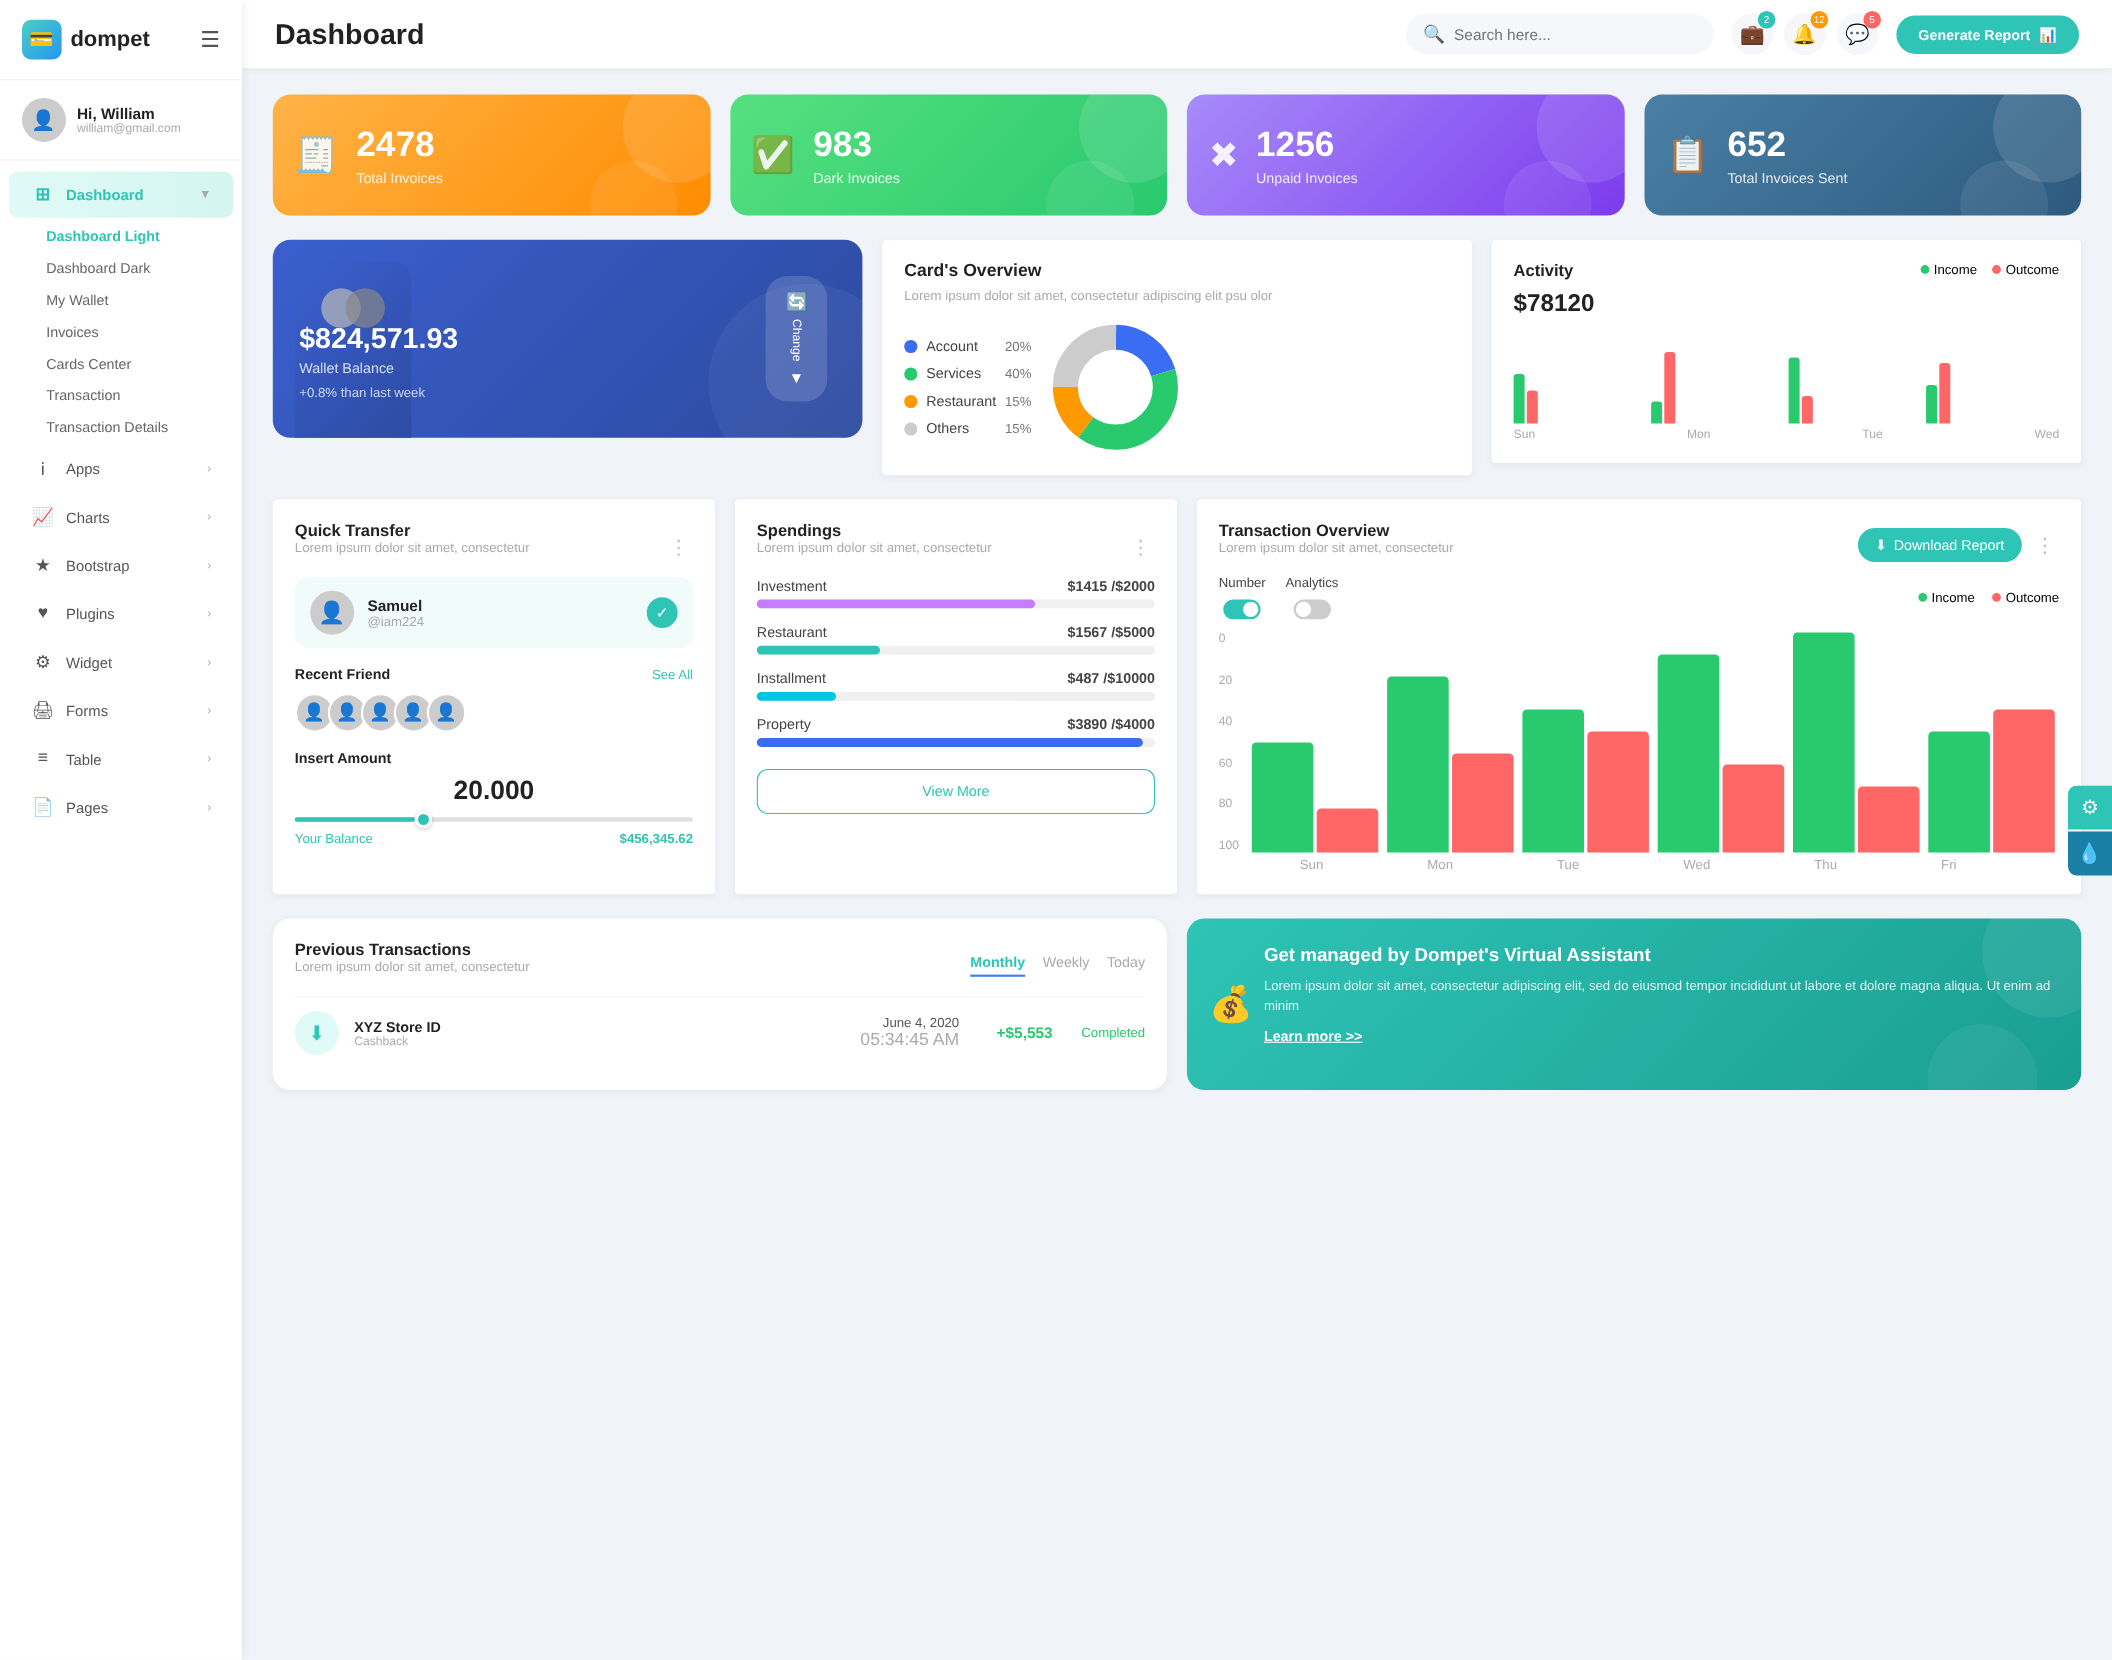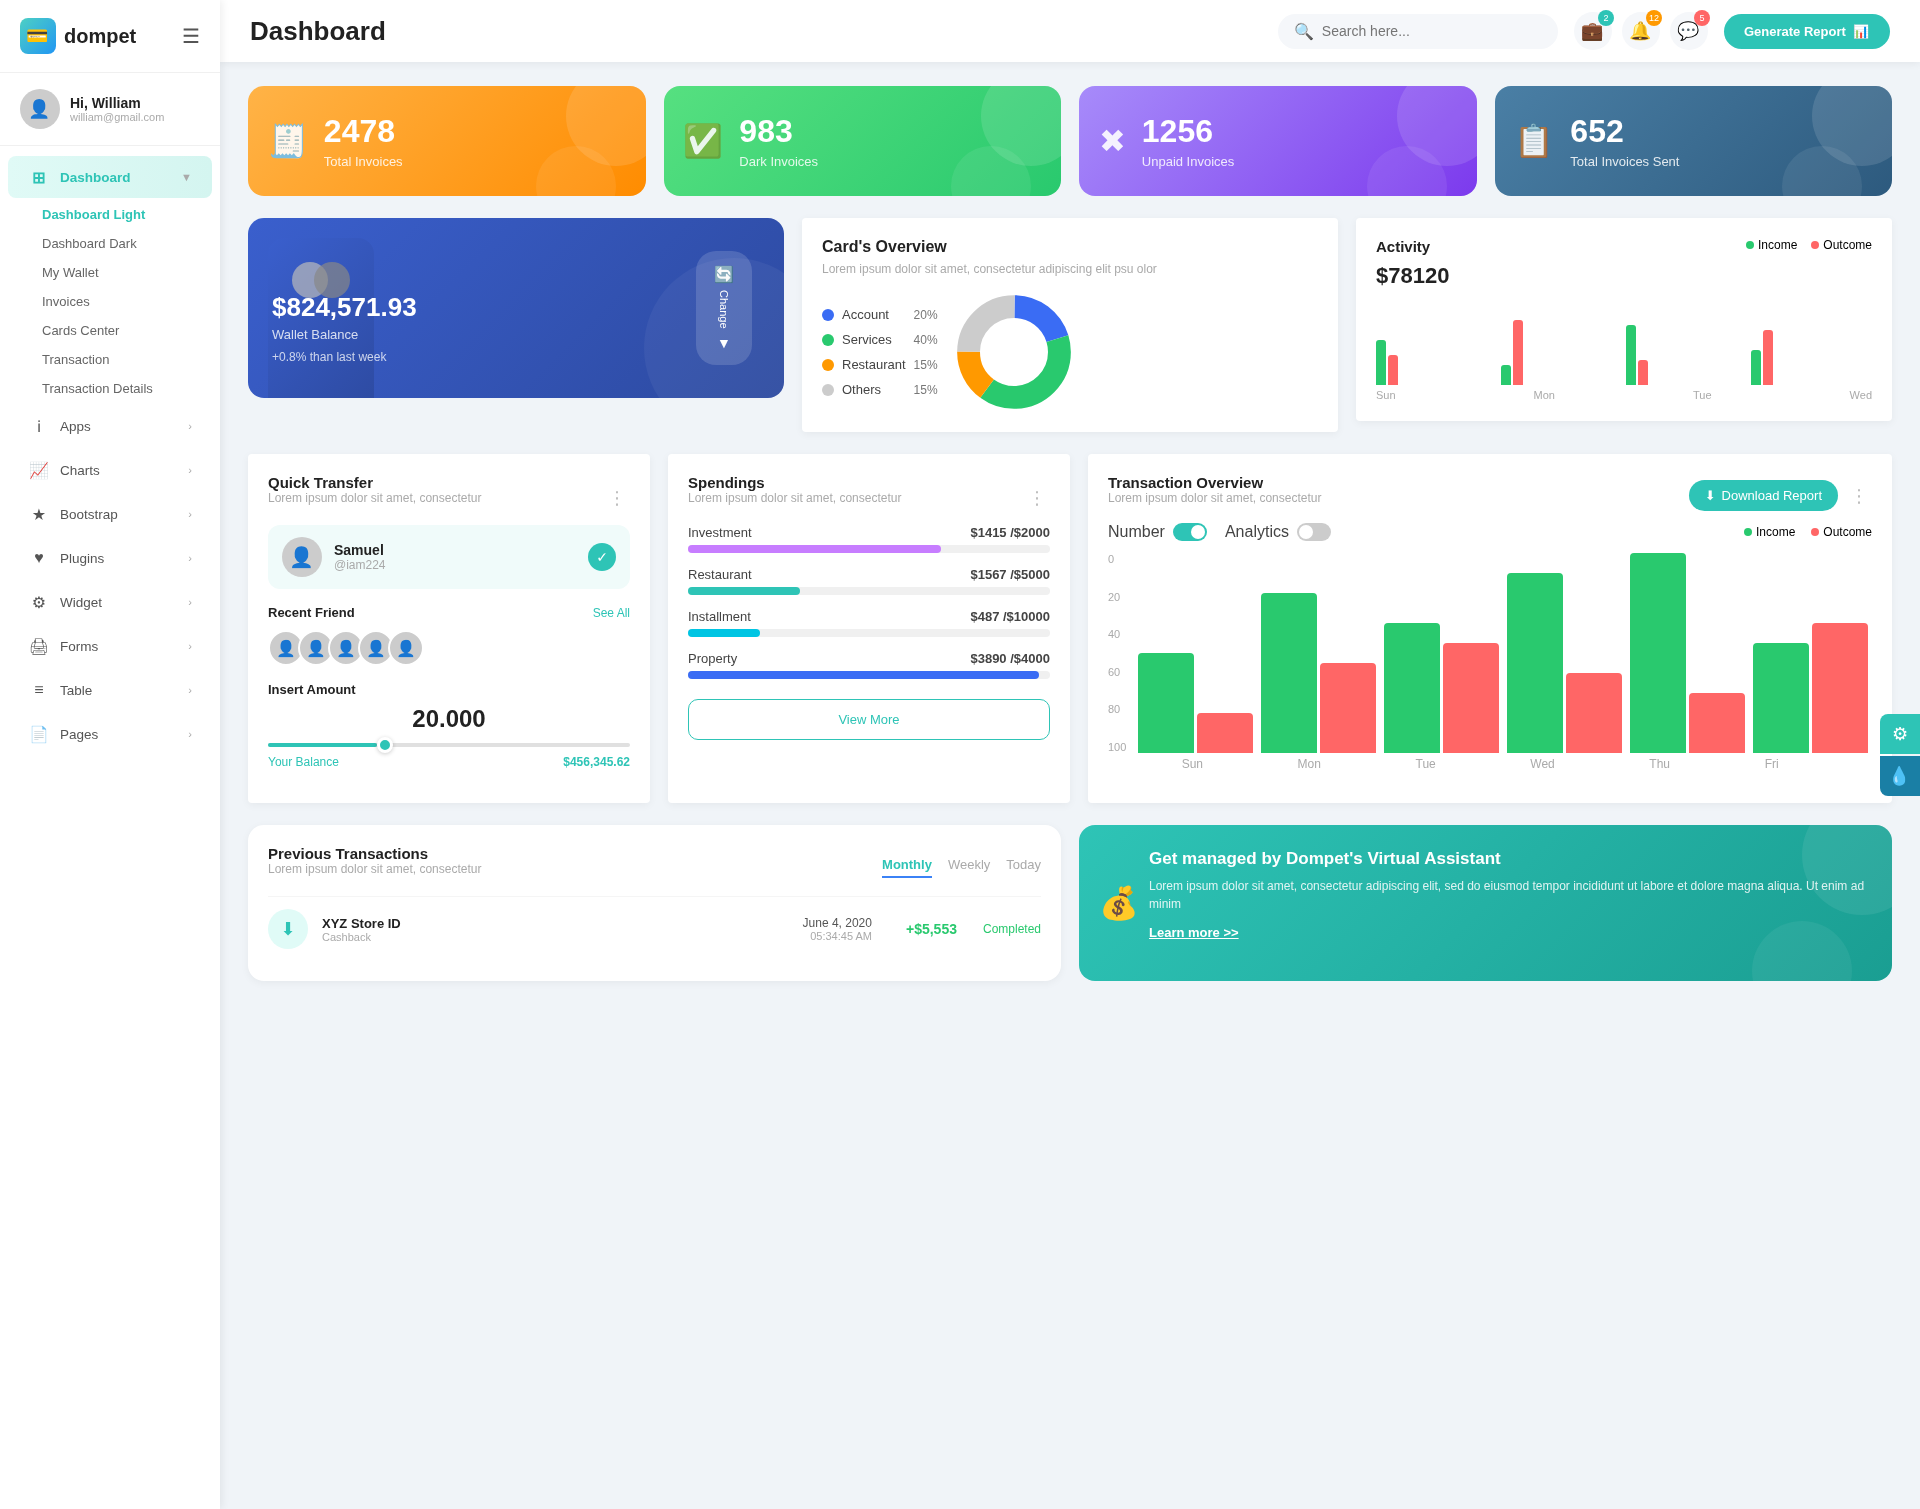--- a/index.html
+++ b/index.html
@@ -166,21 +166,21 @@
     .spending-amount { font-weight: 600; }
     .spending-bar-track { height: 8px; border-radius: 4px; background: #f0f0f0; }
     .spending-bar-fill { height: 8px; border-radius: 4px; }
     .view-more-btn { width: 100%; border: 1.5px solid #2ec4b6; color: #2ec4b6; background: #fff; border-radius: 10px; padding: 12px; font-size: 13px; cursor: pointer; margin-top: 6px; }
 
     
     .to-header { display: flex; align-items: center; justify-content: space-between; margin-bottom: 6px; }
     .to-title { font-size: 15px; font-weight: 700; color: #222; }
     .to-sub { font-size: 12px; color: #aaa; margin-bottom: 12px; }
     .to-controls { display: flex; align-items: center; gap: 18px; margin-bottom: 12px; }
-    .toggle-group { display: flex; align-items: center; gap: 8px; font-size: 16px; color: #444; }
+    .toggle-group { display: flex; align-items: center; gap: 8px; font-size: 12px; color: #444; flex-direction: column; }
     .toggle { width: 34px; height: 18px; border-radius: 9px; background: #2ec4b6; position: relative; cursor: pointer; }
     .toggle.off { background: #ccc; }
     .toggle-knob { position: absolute; top: 2px; right: 2px; width: 14px; height: 14px; border-radius: 50%; background: #fff; }
     .toggle.off .toggle-knob { right: auto; left: 2px; }
     .to-legend { display: flex; gap: 16px; margin-left: auto; font-size: 12px; }
     .to-legend span { display: flex; align-items: center; gap: 4px; }
     .big-bar { border-radius: 4px 4px 0 0; flex: 1; }
     .big-bar.green { background: #29c96e; }
     .big-bar.red { background: #f66; }
     .chart-y-labels { display: flex; flex-direction: column-reverse; justify-content: space-between; height: 200px; margin-right: 8px; font-size: 11px; color: #aaa; }
@@ -192,21 +192,21 @@
     .prev-trans-title { font-size: 15px; font-weight: 700; color: #222; }
     .prev-trans-sub { font-size: 12px; color: #aaa; margin-bottom: 14px; }
     .trans-tabs { display: flex; gap: 16px; }
     .trans-tab { font-size: 13px; color: #aaa; cursor: pointer; padding-bottom: 4px; }
     .trans-tab.active { color: #2ec4b6; border-bottom: 2px solid #3b82f6; font-weight: 600; }
     .trans-row { display: flex; align-items: center; gap: 14px; padding: 12px 0; border-top: 1px solid #f5f5f5; }
     .trans-icon-circle { width: 40px; height: 40px; border-radius: 50%; background: #e0fbf7; display: flex; align-items: center; justify-content: center; font-size: 18px; color: #2ec4b6; }
     .trans-name { font-size: 13px; font-weight: 600; color: #222; }
     .trans-type { font-size: 11px; color: #aaa; }
     .trans-date { font-size: 12px; color: #555; margin-left: auto; text-align: right; }
-    .trans-time { font-size: 11px; color: #aaa; }
+    .trans-time { font-size: 16px; color: #aaa; }
     .trans-amount { font-size: 14px; font-weight: 700; color: #29c96e; margin-left: 20px; }
     .trans-status { font-size: 12px; color: #29c96e; margin-left: 12px; }
 
     
     .va-banner {
       background: linear-gradient(135deg, #2ec4b6, #1a9e92); color: #fff;
       border-radius: 16px; padding: 24px 24px 24px 70px; position: relative; overflow: hidden;
     }
     .va-icon { position: absolute; left: 20px; top: 50%; transform: translateY(-50%); font-size: 32px; }
     .va-title { font-size: 17px; font-weight: 700; margin-bottom: 8px; }

